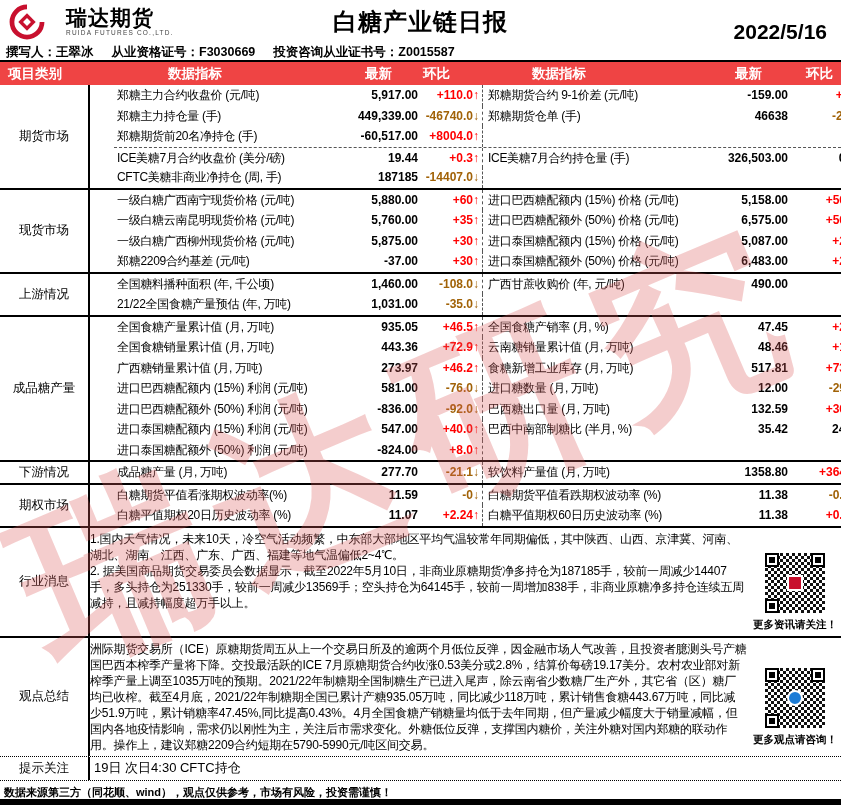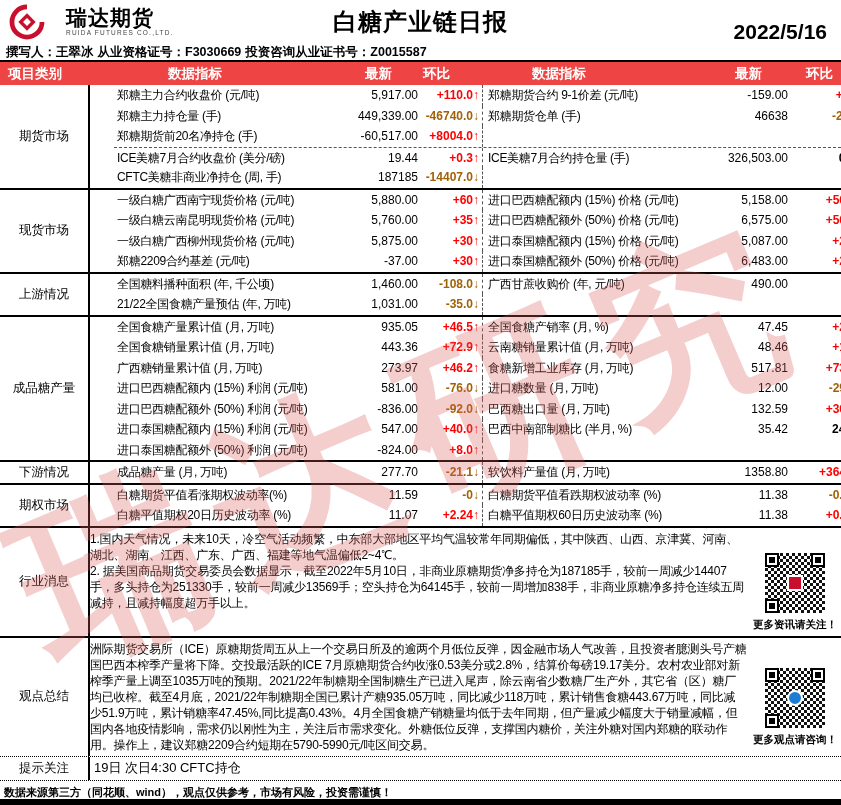--- a/index.html
+++ b/index.html
@@ -8,39 +8,39 @@
   .page { width:841px; height:805px; position:relative; overflow:hidden; background:#fff; }
 
   
   .top-header { height:44px; position:relative; display:flex; align-items:center; }
   .brand { display:flex; align-items:center; gap:20px; padding-left:8px; }
   .brand-text { display:flex; flex-direction:column; line-height:1; }
   .brand-cn { font-size:21px; font-weight:bold; letter-spacing:1px; }
   .brand-en { font-size:6.5px; color:#444; letter-spacing:1.2px; margin-top:2px; }
   .report-title { position:absolute; left:0; right:0; text-align:center; font-size:24px; font-weight:bold; letter-spacing:1px; }
   .report-date { position:absolute; right:14px; top:8px; font-size:21px; font-weight:bold;margin-top:12px; }
-  .author-line { height:16px; display:flex; gap:4px; padding-left:6px; font-size:12.5px; font-weight:bold; align-items:center; }
+  .author-line { height:16px; display:flex; gap:18px; padding-left:6px; font-size:12.5px; font-weight:bold; align-items:center; }
 
   
   .report-table { position:relative; border-top:2px solid #000; }
   .thead { display:grid; grid-template-columns:90px 210px 100px 58px 202px 110px 71px;
            background:#ef4444; color:#fff; font-weight:bold; font-size:13.5px; height:23px; align-items:center; }
   .thead .h0 { padding-left:8px; }
   .thead .hc { text-align:center; }
   .thead .hr { text-align:right; padding-right:8px; }
 
   .section { display:grid; grid-template-columns:90px 751px; border-bottom:2px solid #000; }
   .cat-cell { display:flex; align-items:center; justify-content:center; font-size:12.5px; border-right:2px solid #000; }
   .rows { display:block; }
   .row { display:grid; grid-template-columns:210px 100px 58px 202px 110px 71px; height:20.5px; line-height:20.5px;margin-left:24px; }
   .row.dashed-top { border-top:1px dashed #555; }
   .c { font-size:12px; white-space:nowrap; overflow:visible; }
   .ind { padding-left:3px; letter-spacing:-0.3px; }
   .ind.r2 { border-left:1px dashed #555; padding-left:5px; }
-  .val { text-align:right; font-weight:normal; padding-right:6px; }
+  .val { text-align:right; font-weight:bold; padding-right:6px; }
   .chg { text-align:right; font-weight:bold; padding-right:3px; }
   .up { color:#ff0000; }
   .down { color:#a16207; }
 
   
   .textrow { display:grid; grid-template-columns:90px 1fr 92px; border-bottom:2px solid #000; }
   .textrow.dotted-bottom { border-bottom:1px dotted #000; }
   .text-body { font-size:12px; line-height:16px; padding:3px 2px 3px 0; letter-spacing:-0.2px; }
   .qr-col { display:flex; flex-direction:column; align-items:center; justify-content:center; padding:4px 2px;margin-top:21px; }
   .qr { width:60px; height:60px; position:relative;

